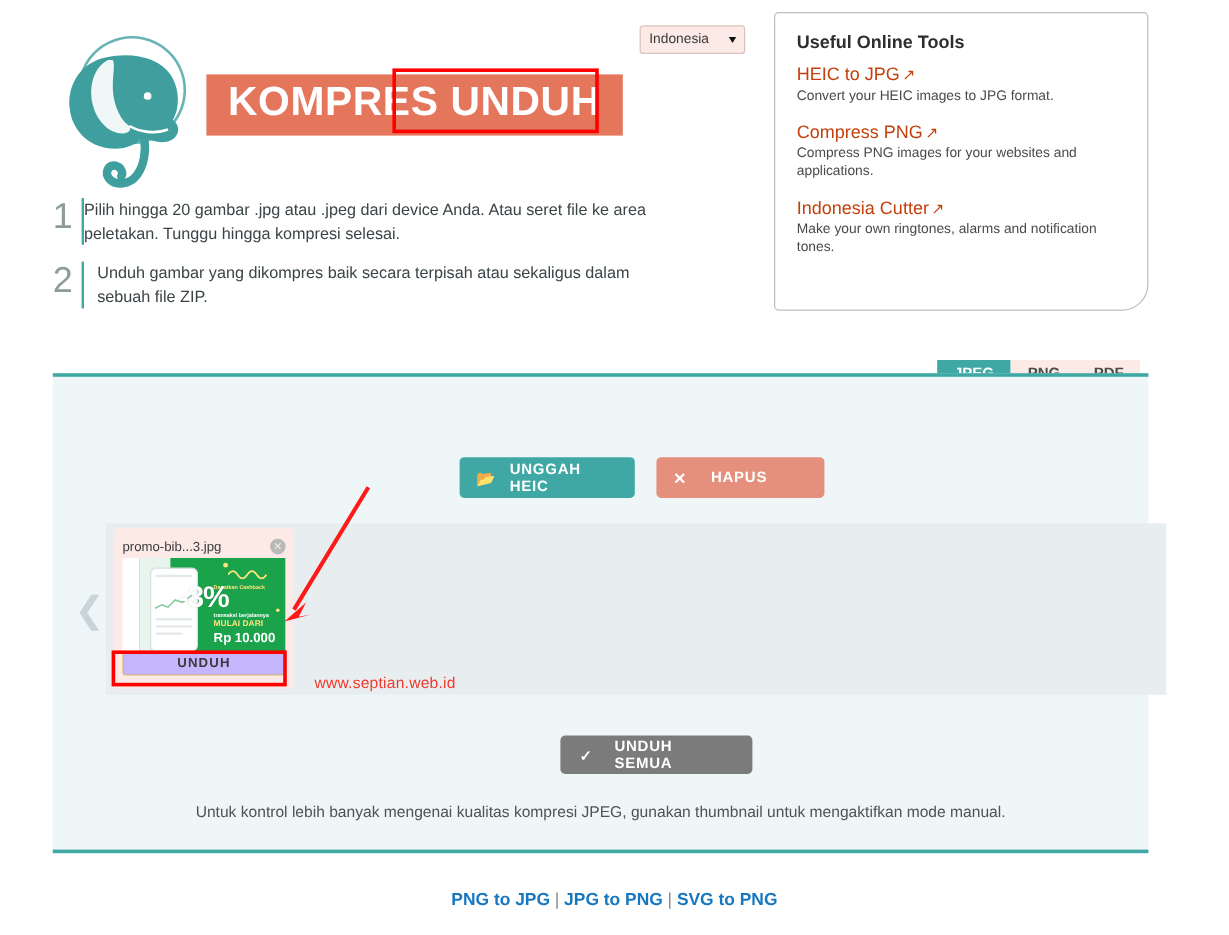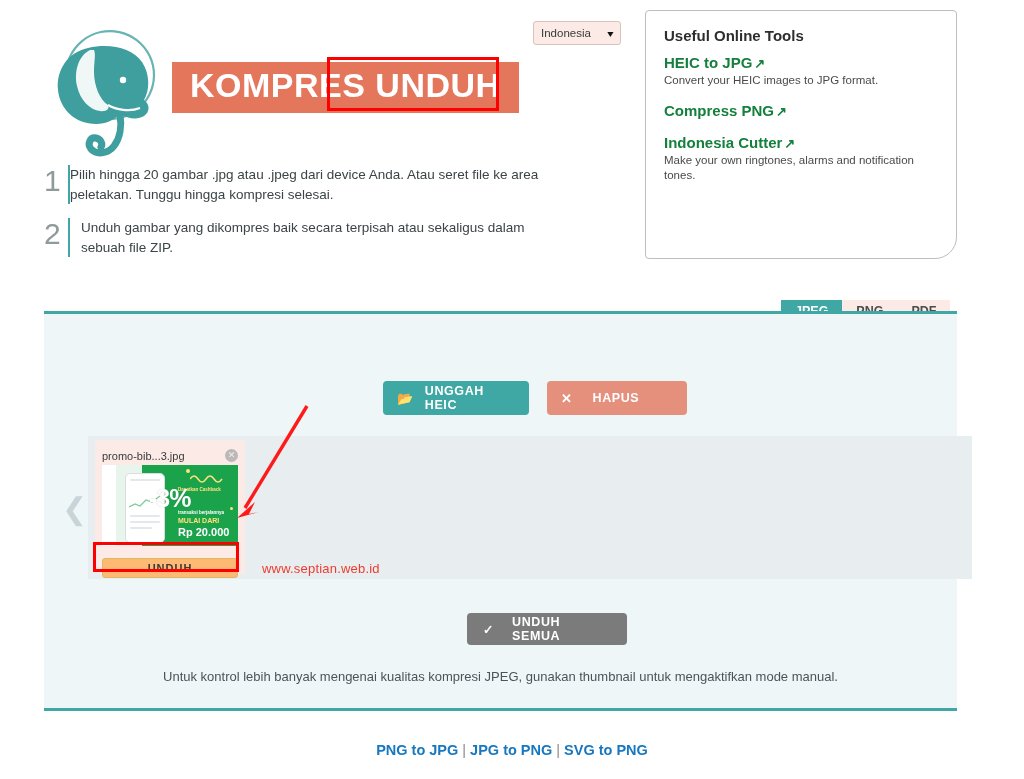--- a/index.html
+++ b/index.html
@@ -56,21 +56,21 @@
     border-radius: 4px 4px 22px 4px;
     background: #ffffff;
     padding: 14px 18px;
   }
   .tools-title {
     font-size: 15px; font-weight: bold; color: #2e2e2e;
     margin: 2px 0 10px 0;
   }
   .tool-item { margin-bottom: 13px; }
   .tool-link {
-    font-size: 15px; font-weight: bold; color: #15803d;
+    font-size: 15px; font-weight: normal; color: #c2410c;
     cursor: pointer; display: inline-block; margin-bottom: 2px;
   }
   .tool-link .ext { font-size: 13px; margin-left: 2px; }
   .tool-desc {
     font-size: 11.5px; color: #4a4a4a; line-height: 1.35;
     max-width: 276px;
   }
 
   
   .tabs {
@@ -222,23 +222,23 @@
     font-size: 11px; font-weight: bold; color: #ffffff;
   }
   .promo .wave {
     position: absolute; left: 88px; top: 8px; width: 36px; height: 10px;
   }
   .promo .dot {
     position: absolute; border-radius: 50%;
   }
 
   .btn-unduh {
-    position: absolute; left: 7px; top: 118px;
+    position: absolute; left: 7px; top: 103px;
     width: 136px; height: 20px;
-    background: #fdba74;
+    background: #c4b5fd;
     border: 1px solid #e0b85f;
     border-radius: 3px;
     color: #3a3a3a;
     font-size: 11px; font-weight: bold; letter-spacing: 1px;
     display: flex; align-items: center; justify-content: center;
     cursor: pointer;
   }
   .hl-unduh { left: 93px; top: 542px; width: 146px; height: 30px; }
 
   .watermark {
@@ -315,20 +315,21 @@
       <div class="tool-link">
         <span>HEIC to JPG</span><span class="ext">↗</span>
       </div>
       <div class="tool-desc">Convert your HEIC images to JPG format.</div>
     </div>
 
     <div class="tool-item">
       <div class="tool-link">
         <span>Compress PNG</span><span class="ext">↗</span>
       </div>
+      <div class="tool-desc">Compress PNG images for your websites and applications.</div>
     </div>
 
     <div class="tool-item">
       <div class="tool-link">
         <span>Indonesia Cutter</span><span class="ext">↗</span>
       </div>
       <div class="tool-desc">Make your own ringtones, alarms and notification tones.</div>
     </div>
   </div>
 
@@ -386,21 +387,21 @@
         </svg>
         <svg class="wave" viewBox="0 0 36 10">
           <path d="M0 6 q4 -6 8 0 t8 0 t8 0 t8 0" fill="none" stroke="#ffe37a" stroke-width="1.4"></path>
         </svg>
         <div class="dot" style="left:84px;top:4px;width:4px;height:4px;background:#ffe37a;"></div>
         <div class="dot" style="left:128px;top:42px;width:3px;height:3px;background:#ffe37a;"></div>
         <div class="t-small1">Dapatkan Cashback</div>
         <div class="pct">-3%</div>
         <div class="t-small2">transaksi berjalannya</div>
         <div class="mulai">MULAI DARI</div>
-        <div class="rp">Rp 20.000</div>
+        <div class="rp">Rp 10.000</div>
       </div>
 
       <div class="btn-unduh">UNDUH</div>
     </div>
 
     <div class="btn-all">
       <span>✓</span>
       <span>UNDUH SEMUA</span>
     </div>
 

